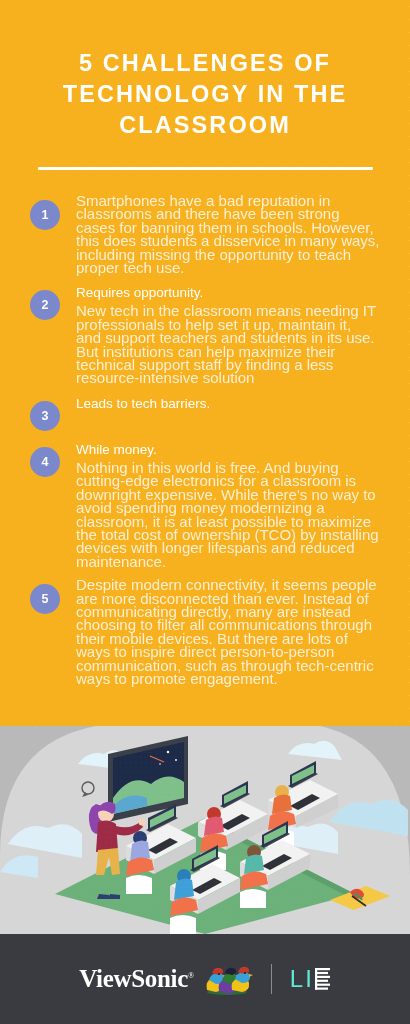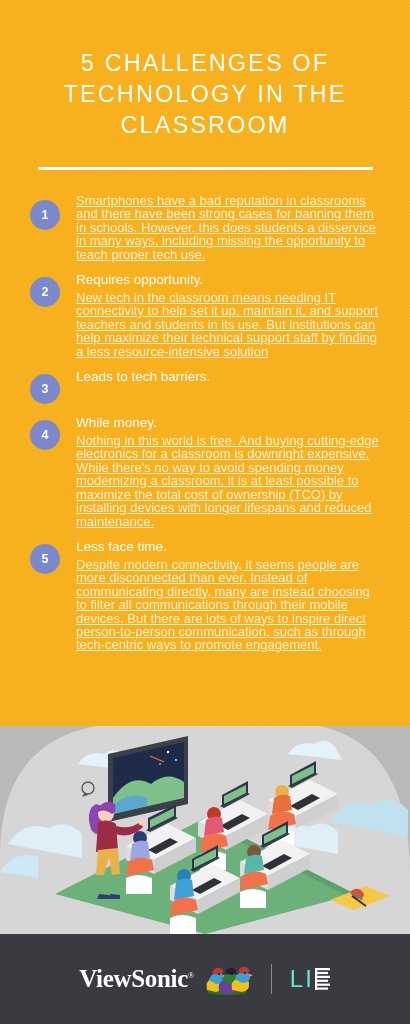--- a/index.html
+++ b/index.html
@@ -36,21 +36,21 @@
     position: relative;
     padding: 48px 30px 0 30px;
     text-align: center;
   }
 
   .title {
     color: #ffffff;
     font-size: 23.5px;
     line-height: 31px;
     letter-spacing: 2.1px;
-    font-weight: 400;
+    font-weight: 700;
     text-transform: uppercase;
     font-family: "Liberation Sans", sans-serif;
   }
 
   .title-rule {
     width: 335px;
     height: 3px;
     background: #ffffff;
     margin: 26px auto 0 auto;
     border-radius: 1px;
@@ -92,24 +92,23 @@
   .challenge-title {
     color: #ffffff;
     font-size: 13.5px;
     line-height: 18px;
     font-weight: 400;
     margin-bottom: 2px;
   }
 
   .challenge-text {
     color: rgba(255,255,255,0.80);
-    font-size: 13px;
+    font-size: 15px;
     line-height: 13.4px;
     font-weight: 400;
-    text-decoration: underline;
   }
 
   
   .illustration {
     position: absolute;
     left: 0;
     top: 726px;
     width: 410px;
     height: 208px;
     background: #d6d6d6;
@@ -190,21 +189,21 @@
       <div class="badge">1</div>
       <div class="challenge-body">
         <div class="challenge-text">Smartphones have a bad reputation in classrooms and there have been strong cases for banning them in schools. However, this does students a disservice in many ways, including missing the opportunity to teach proper tech use.</div>
       </div>
     </div>
 
     <div class="challenge">
       <div class="badge">2</div>
       <div class="challenge-body">
         <div class="challenge-title">Requires opportunity.</div>
-        <div class="challenge-text">New tech in the classroom means needing IT connectivity to help set it up, maintain it, and support teachers and students in its use. But institutions can help maximize their technical support staff by finding a less resource-intensive solution</div>
+        <div class="challenge-text">New tech in the classroom means needing IT professionals to help set it up, maintain it, and support teachers and students in its use. But institutions can help maximize their technical support staff by finding a less resource-intensive solution</div>
       </div>
     </div>
 
     <div class="challenge">
       <div class="badge">3</div>
       <div class="challenge-body">
         <div class="challenge-title">Leads to tech barriers.</div>
       </div>
     </div>
 
@@ -212,21 +211,20 @@
       <div class="badge">4</div>
       <div class="challenge-body">
         <div class="challenge-title">While money.</div>
         <div class="challenge-text">Nothing in this world is free. And buying cutting-edge electronics for a classroom is downright expensive. While there's no way to avoid spending money modernizing a classroom, it is at least possible to maximize the total cost of ownership (TCO) by installing devices with longer lifespans and reduced maintenance.</div>
       </div>
     </div>
 
     <div class="challenge">
       <div class="badge">5</div>
       <div class="challenge-body">
-        <div class="challenge-title">Less face time.</div>
         <div class="challenge-text">Despite modern connectivity, it seems people are more disconnected than ever. Instead of communicating directly, many are instead choosing to filter all communications through their mobile devices. But there are lots of ways to inspire direct person-to-person communication, such as through tech-centric ways to promote engagement.</div>
       </div>
     </div>
 
   </div>
 
   <div class="illustration">
     <svg width="410" height="208" viewBox="0 0 410 208" xmlns="http://www.w3.org/2000/svg">
       <defs>
         <pattern id="dots" width="5" height="5" patternUnits="userSpaceOnUse">

